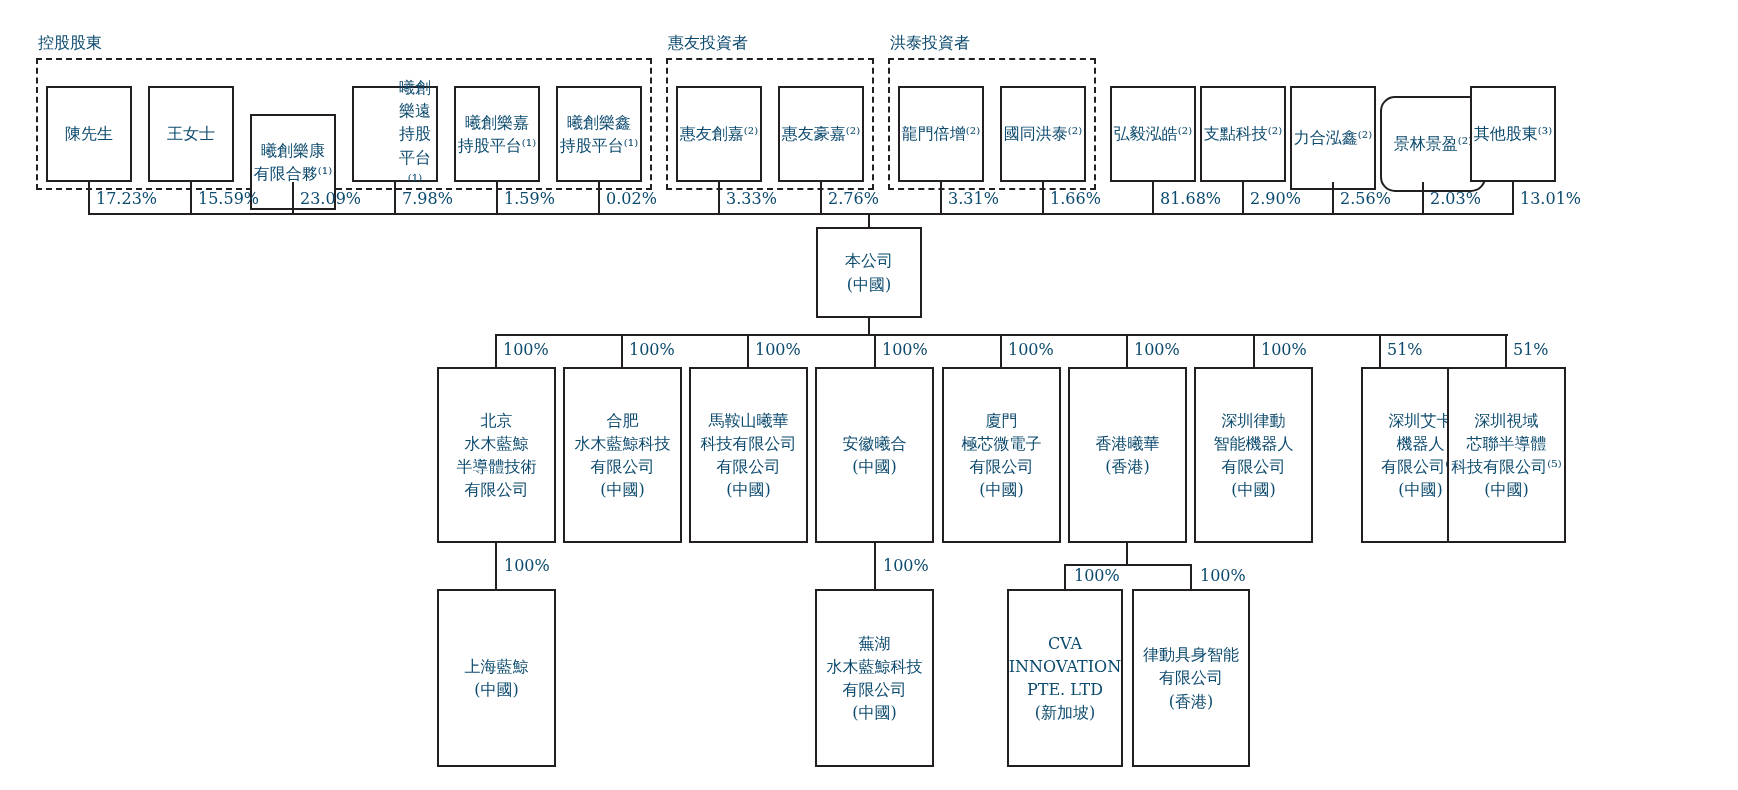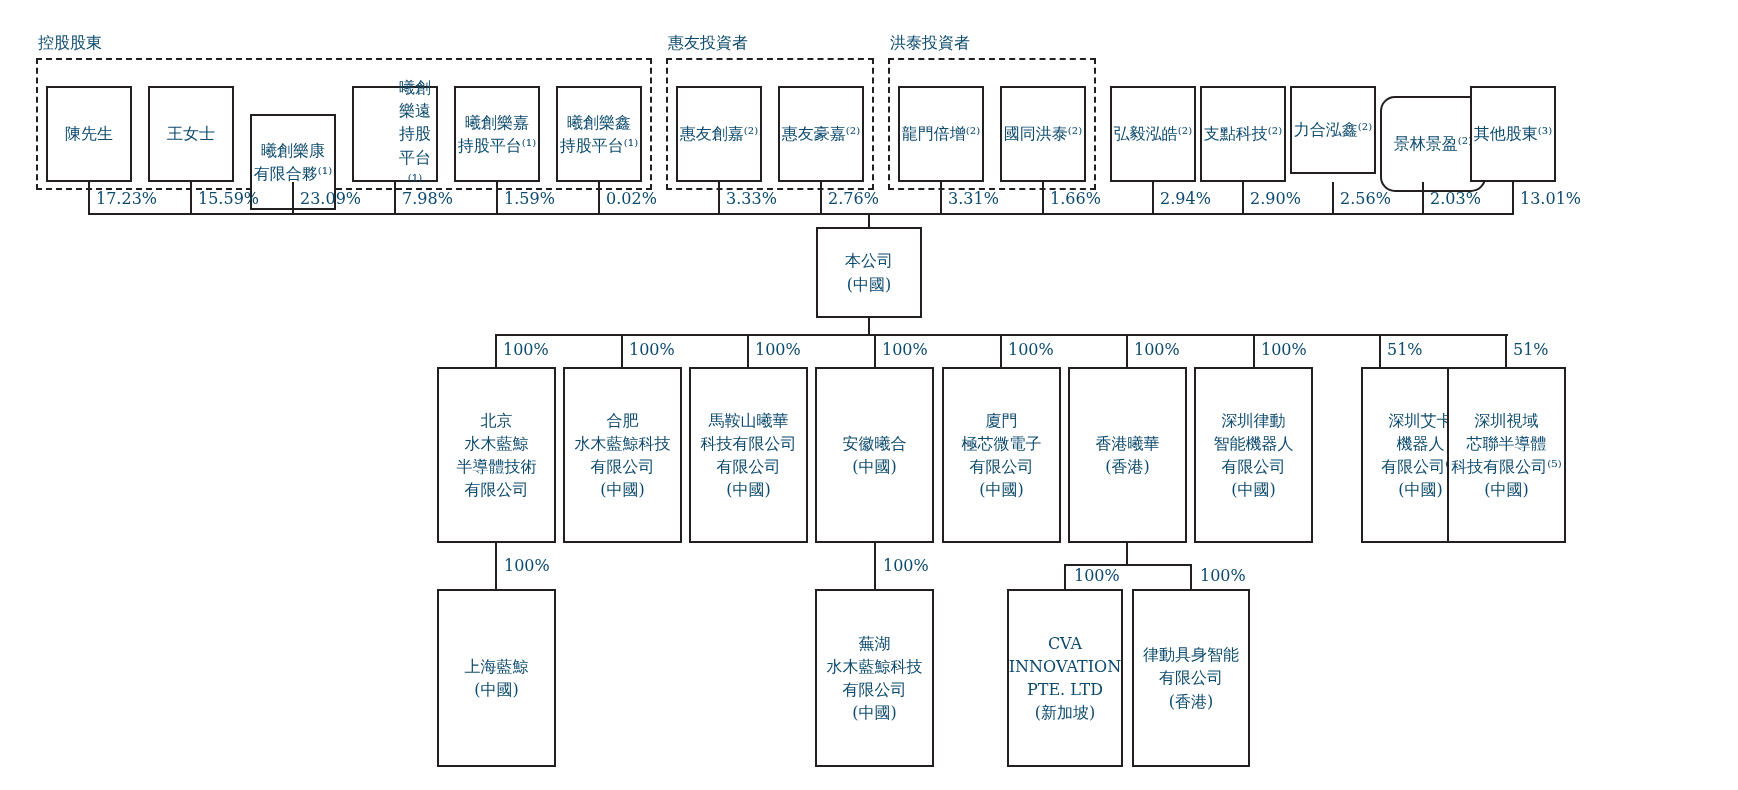--- a/index.html
+++ b/index.html
@@ -60,21 +60,21 @@
   <div class="box" style="left:454px;top:86px;width:86px;height:96px;">曦創樂嘉
 持股平台⁽¹⁾</div>
   <div class="box" style="left:556px;top:86px;width:86px;height:96px;">曦創樂鑫
 持股平台⁽¹⁾</div>
   <div class="box" style="left:676px;top:86px;width:86px;height:96px;">惠友創嘉⁽²⁾</div>
   <div class="box" style="left:778px;top:86px;width:86px;height:96px;">惠友豪嘉⁽²⁾</div>
   <div class="box" style="left:898px;top:86px;width:86px;height:96px;">龍門倍增⁽²⁾</div>
   <div class="box" style="left:1000px;top:86px;width:86px;height:96px;">國同洪泰⁽²⁾</div>
   <div class="box" style="left:1110px;top:86px;width:86px;height:96px;">弘毅泓皓⁽²⁾</div>
   <div class="box" style="left:1200px;top:86px;width:86px;height:96px;">支點科技⁽²⁾</div>
-  <div class="box" style="left:1290px;top:86px;width:86px;height:88px;">力合泓鑫⁽²⁾</div>
+  <div class="box" style="left:1290px;top:86px;width:86px;height:104px;">力合泓鑫⁽²⁾</div>
   <div class="box" style="left:1380px;top:96px;width:106px;height:96px;border-radius:15px;">景林景盈⁽²⁾</div>
   <div class="box" style="left:1470px;top:86px;width:86px;height:96px;">其他股東⁽³⁾</div>
 
   <div class="vline" style="left:88px;top:182px;width:2px;height:31px;"></div>
   <div class="vline" style="left:190px;top:182px;width:2px;height:31px;"></div>
   <div class="vline" style="left:292px;top:182px;width:2px;height:31px;"></div>
   <div class="vline" style="left:394px;top:182px;width:2px;height:31px;"></div>
   <div class="vline" style="left:496px;top:182px;width:2px;height:31px;"></div>
   <div class="vline" style="left:598px;top:182px;width:2px;height:31px;"></div>
   <div class="vline" style="left:718px;top:182px;width:2px;height:31px;"></div>
@@ -90,21 +90,21 @@
   <div class="pct" style="left:96px;top:189px;">17.23%</div>
   <div class="pct" style="left:198px;top:189px;">15.59%</div>
   <div class="pct" style="left:300px;top:189px;">23.09%</div>
   <div class="pct" style="left:402px;top:189px;">7.98%</div>
   <div class="pct" style="left:504px;top:189px;">1.59%</div>
   <div class="pct" style="left:606px;top:189px;">0.02%</div>
   <div class="pct" style="left:726px;top:189px;">3.33%</div>
   <div class="pct" style="left:828px;top:189px;">2.76%</div>
   <div class="pct" style="left:948px;top:189px;">3.31%</div>
   <div class="pct" style="left:1050px;top:189px;">1.66%</div>
-  <div class="pct" style="left:1160px;top:189px;">2.94%</div>
+  <div class="pct" style="left:1160px;top:189px;">81.68%</div>
   <div class="pct" style="left:1250px;top:189px;">2.90%</div>
   <div class="pct" style="left:1340px;top:189px;">2.56%</div>
   <div class="pct" style="left:1430px;top:189px;">2.03%</div>
   <div class="pct" style="left:1520px;top:189px;">13.01%</div>
 
   <div class="hline" style="left:88px;top:213px;width:1426px;height:2px;"></div>
   <div class="vline" style="left:868px;top:213px;width:2px;height:14px;"></div>
 
   <div class="box" style="left:816px;top:227px;width:106px;height:91px;">本公司
 (中國)</div>

